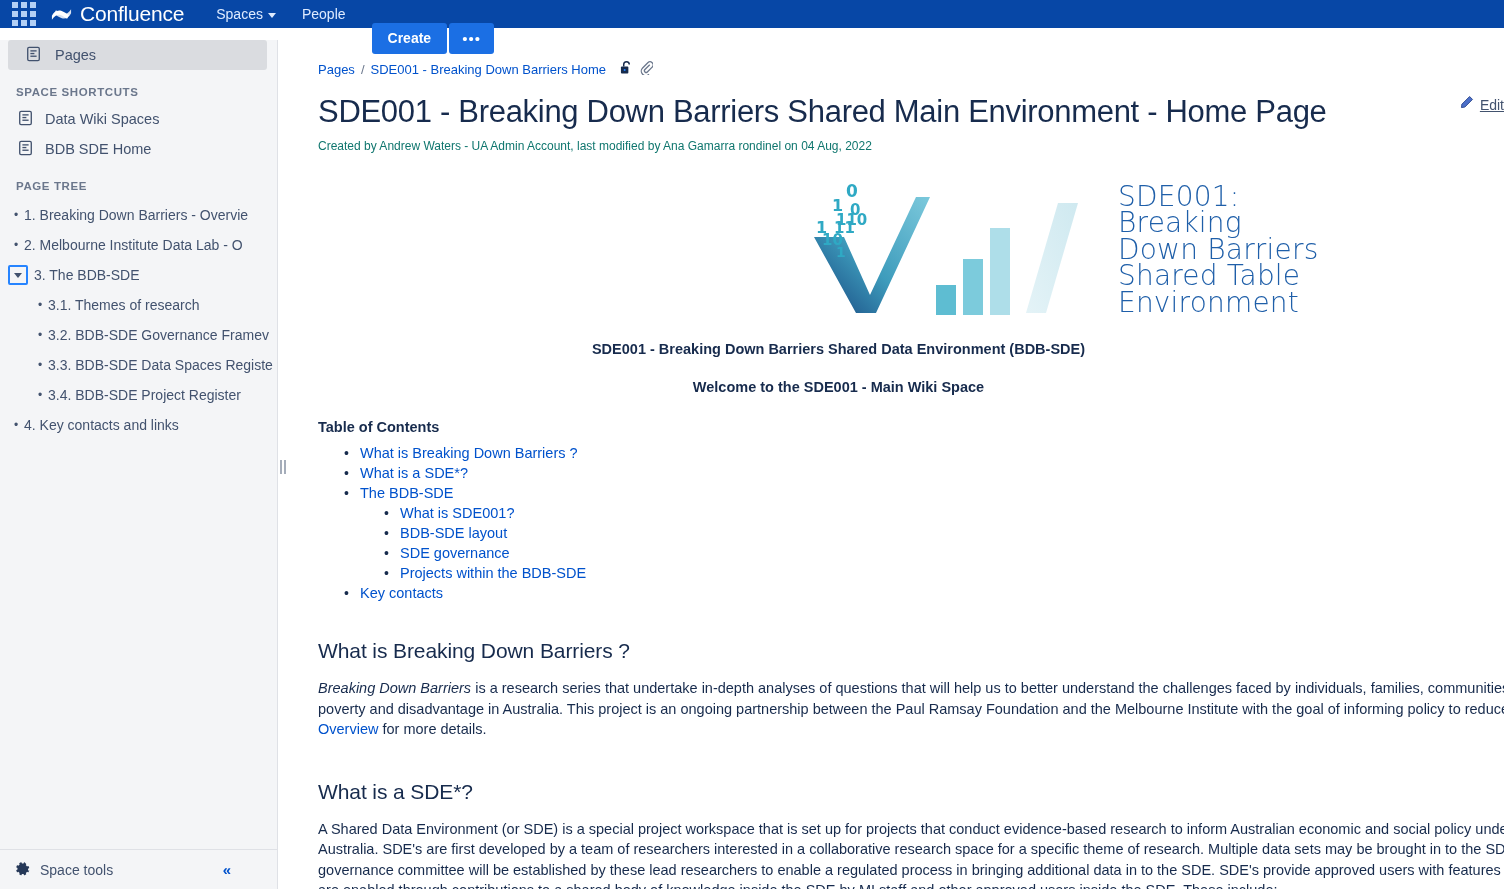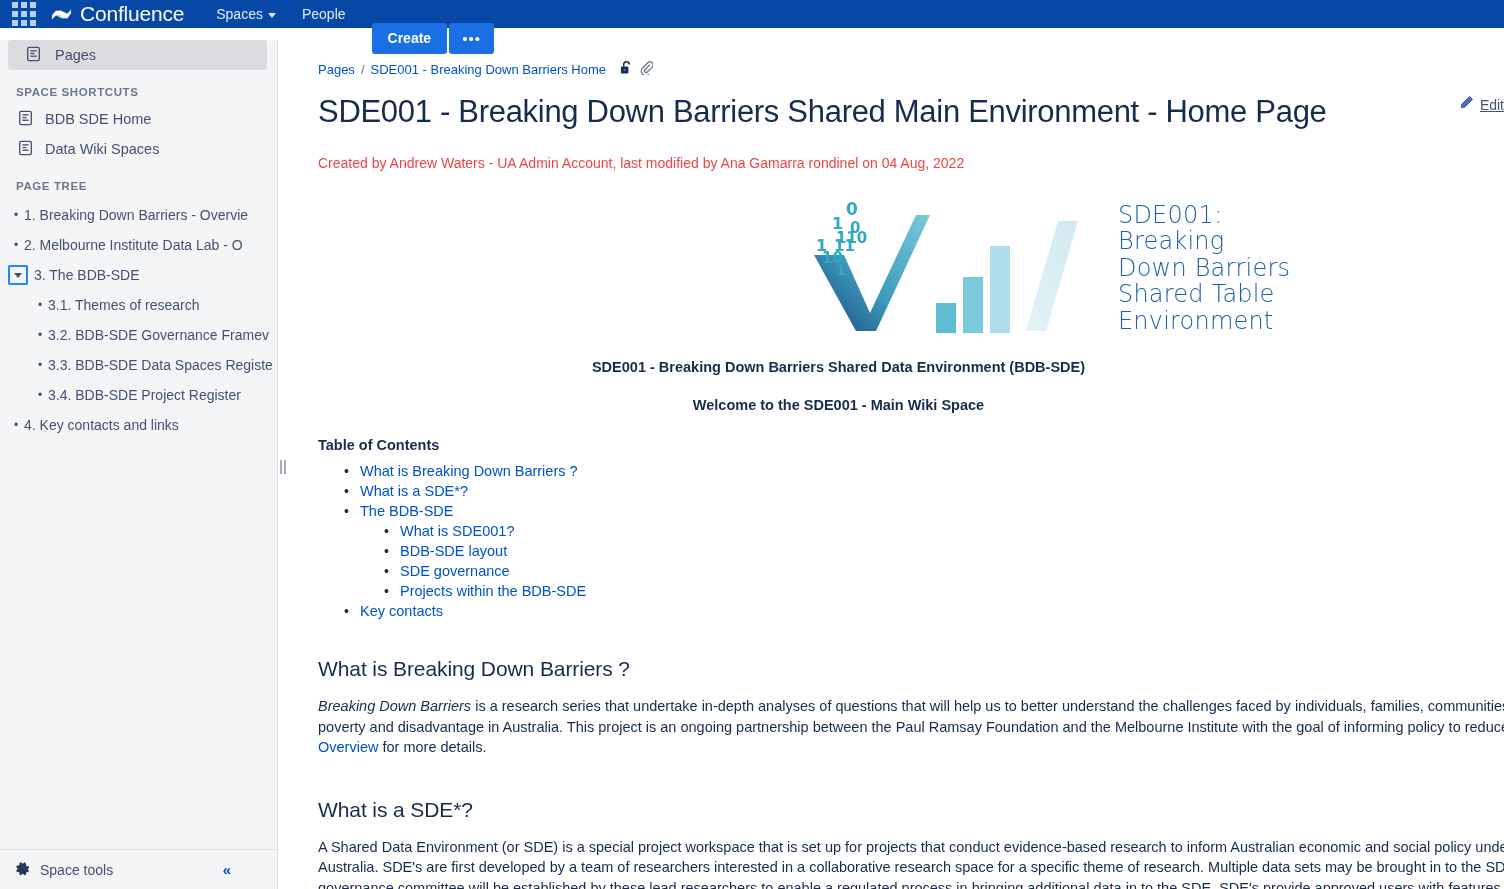--- a/index.html
+++ b/index.html
@@ -186,42 +186,42 @@
   .breadcrumb a { color: #0052CC; text-decoration: none; cursor: pointer; }
   .breadcrumb .sep { color: #6B778C; }
   .bc-icons { display: flex; gap: 7px; margin-left: 8px; align-items: center; }
 
   .page-title {
     font-size: 31px; font-weight: 500;
     color: #172B4D; letter-spacing: -0.3px;
     margin-top: 16px; line-height: 36px;
   }
   .byline {
-    font-size: 14px; color: #ef4444;
-    margin-top: 25px;
+    font-size: 12px; color: #0f766e;
+    margin-top: 9px;
   }
   .edit-btn {
     position: absolute; top: 55px; right: 0;
     display: flex; align-items: flex-end; gap: 6px;
     font-size: 14px; color: #42526E;
     cursor: pointer;
   }
   .edit-btn .lbl { text-decoration: underline; }
 
   
   .banner {
     margin-top: 22px;
     display: flex; align-items: center;
     justify-content: flex-start;
     padding-left: 490px;
     height: 150px;
   }
   .banner-art { width: 300px; height: 150px; position: relative; }
   .banner-text {
-    font-size: 24px; color: #1F5FA9;
+    font-size: 28px; color: #1F5FA9;
     line-height: 26.5px;
     margin-left: 10px;
     font-family: "DejaVu Sans", sans-serif;
     font-weight: 300;
     letter-spacing: 0.2px;
   }
 
   .center-head {
     text-align: center; font-weight: bold;
     font-size: 14.5px; color: #172B4D;
@@ -321,33 +321,33 @@
 
   <div class="shortcut-row">
     <span>
       <svg width="15" height="16" viewBox="0 0 16 18" fill="none" stroke="#42526E" stroke-width="1.5">
         <rect x="1.5" y="1.5" width="13" height="15" rx="1.5"></rect>
         <line x1="4.5" y1="5.5" x2="11.5" y2="5.5"></line>
         <line x1="4.5" y1="8.5" x2="9" y2="8.5"></line>
         <line x1="4.5" y1="11.5" x2="11.5" y2="11.5"></line>
       </svg>
     </span>
-    <span class="lbl">BDB SDE Home</span>
+    <span class="lbl">Data Wiki Spaces</span>
   </div>
 
   <div class="shortcut-row">
     <span>
       <svg width="15" height="16" viewBox="0 0 16 18" fill="none" stroke="#42526E" stroke-width="1.5">
         <rect x="1.5" y="1.5" width="13" height="15" rx="1.5"></rect>
         <line x1="4.5" y1="5.5" x2="11.5" y2="5.5"></line>
         <line x1="4.5" y1="8.5" x2="9" y2="8.5"></line>
         <line x1="4.5" y1="11.5" x2="11.5" y2="11.5"></line>
       </svg>
     </span>
-    <span class="lbl">Data Wiki Spaces</span>
+    <span class="lbl">BDB SDE Home</span>
   </div>
 
   <div class="section-label">PAGE TREE</div>
 
   <div class="tree">
     <div class="tree-item lvl1">
       <span class="dot">•</span>
       <span class="lbl">1. Breaking Down Barriers - Overvie</span>
     </div>
     <div class="tree-item lvl1">

